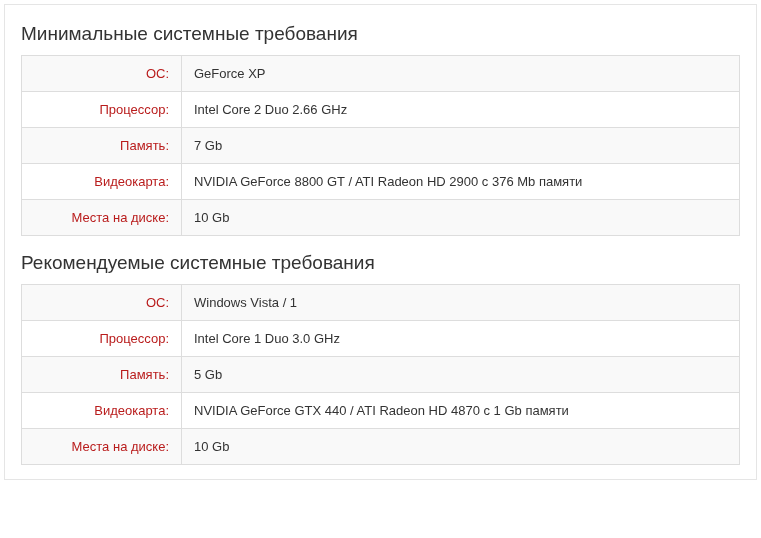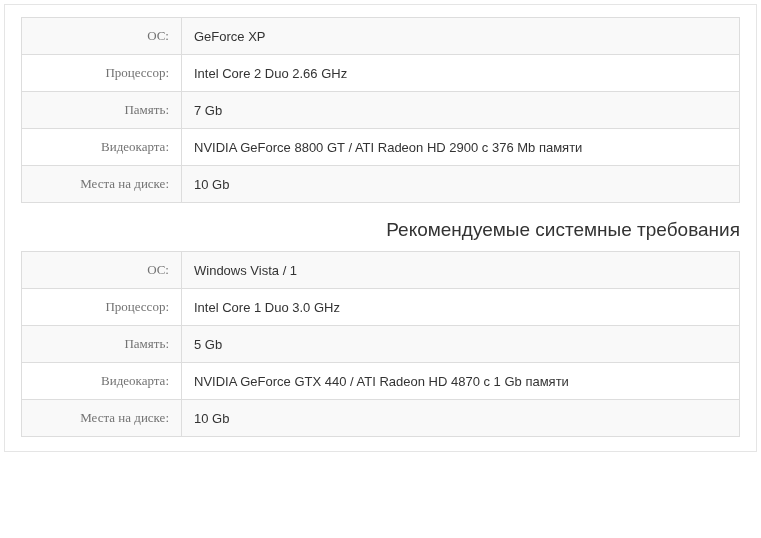--- a/index.html
+++ b/index.html
@@ -19,40 +19,38 @@
     padding: 12px 16px 14px 16px;
   }
   .section-title {
     font-size: 19px;
     font-weight: 400;
     color: #333333;
     padding: 6px 0 10px 0;
   }
   .section-title.second {
     padding-top: 16px;
-    text-align: right;
   }
   table {
     width: 100%;
     border-collapse: collapse;
     border: 1px solid #dddddd;
   }
   td {
     border: 1px solid #dddddd;
     padding: 10px 12px;
     font-size: 13px;
     color: #333333;
     vertical-align: middle;
   }
   td.label {
     width: 160px;
     text-align: right;
     background: #f9f9f9;
-    color: #737373;
-    font-family: Liberation Serif, serif;
+    color: #b91c1c;
   }
   tr:nth-child(even) td.label {
     background: #ffffff;
   }
   tr:nth-child(even) td.value {
     background: #ffffff;
   }
   tr:nth-child(odd) td.label {
     background: #f9f9f9;
   }
@@ -61,20 +59,21 @@
   }
   td.value {
     color: #333333;
   }
 </style>
 </head>
 <body>
 
 <div class="container">
 
+  <div class="section-title">Минимальные системные требования</div>
   <table>
     <tbody>
       <tr>
         <td class="label">ОС:</td>
         <td class="value">GeForce XP</td>
       </tr>
       <tr>
         <td class="label">Процессор:</td>
         <td class="value">Intel Core 2 Duo 2.66 GHz</td>
       </tr>

